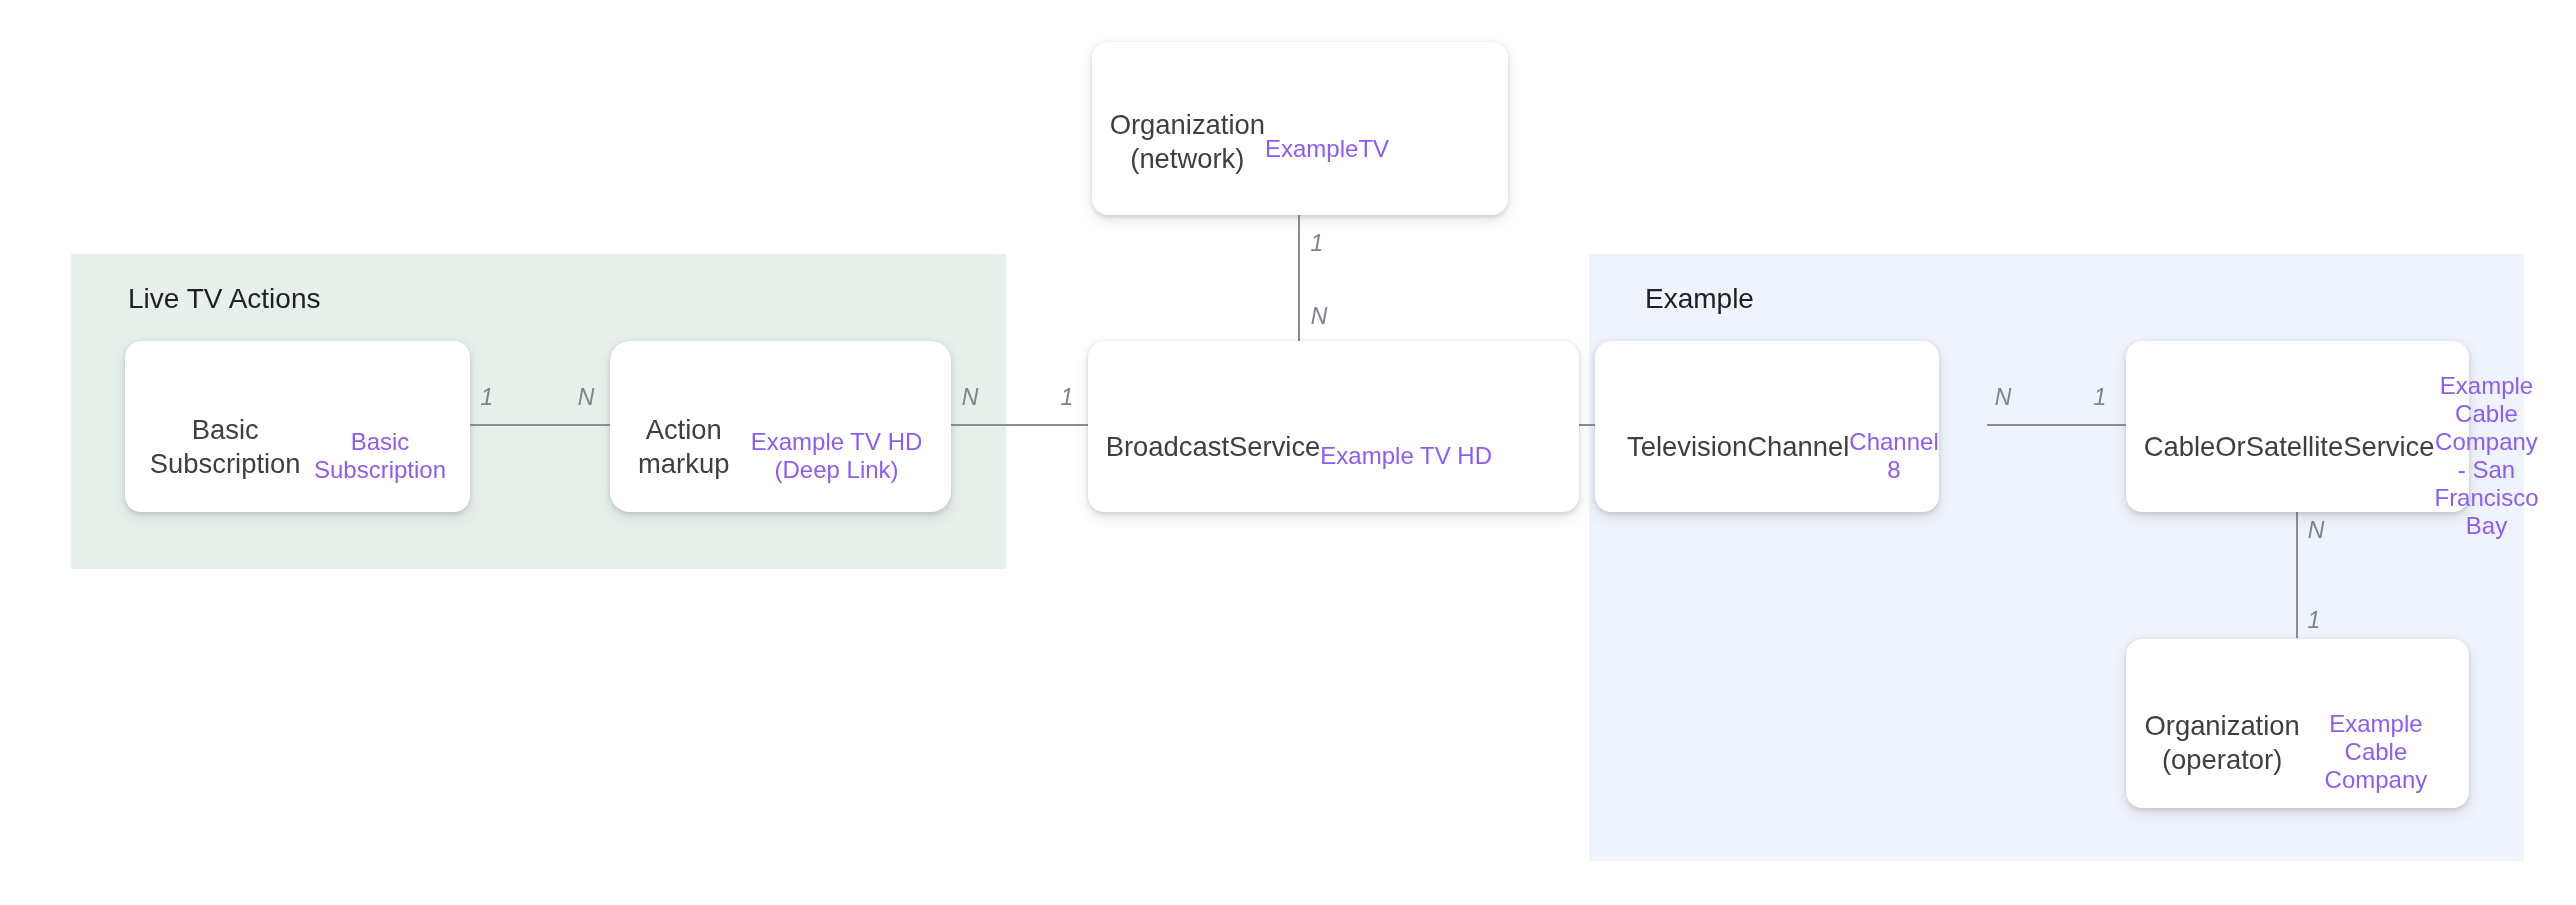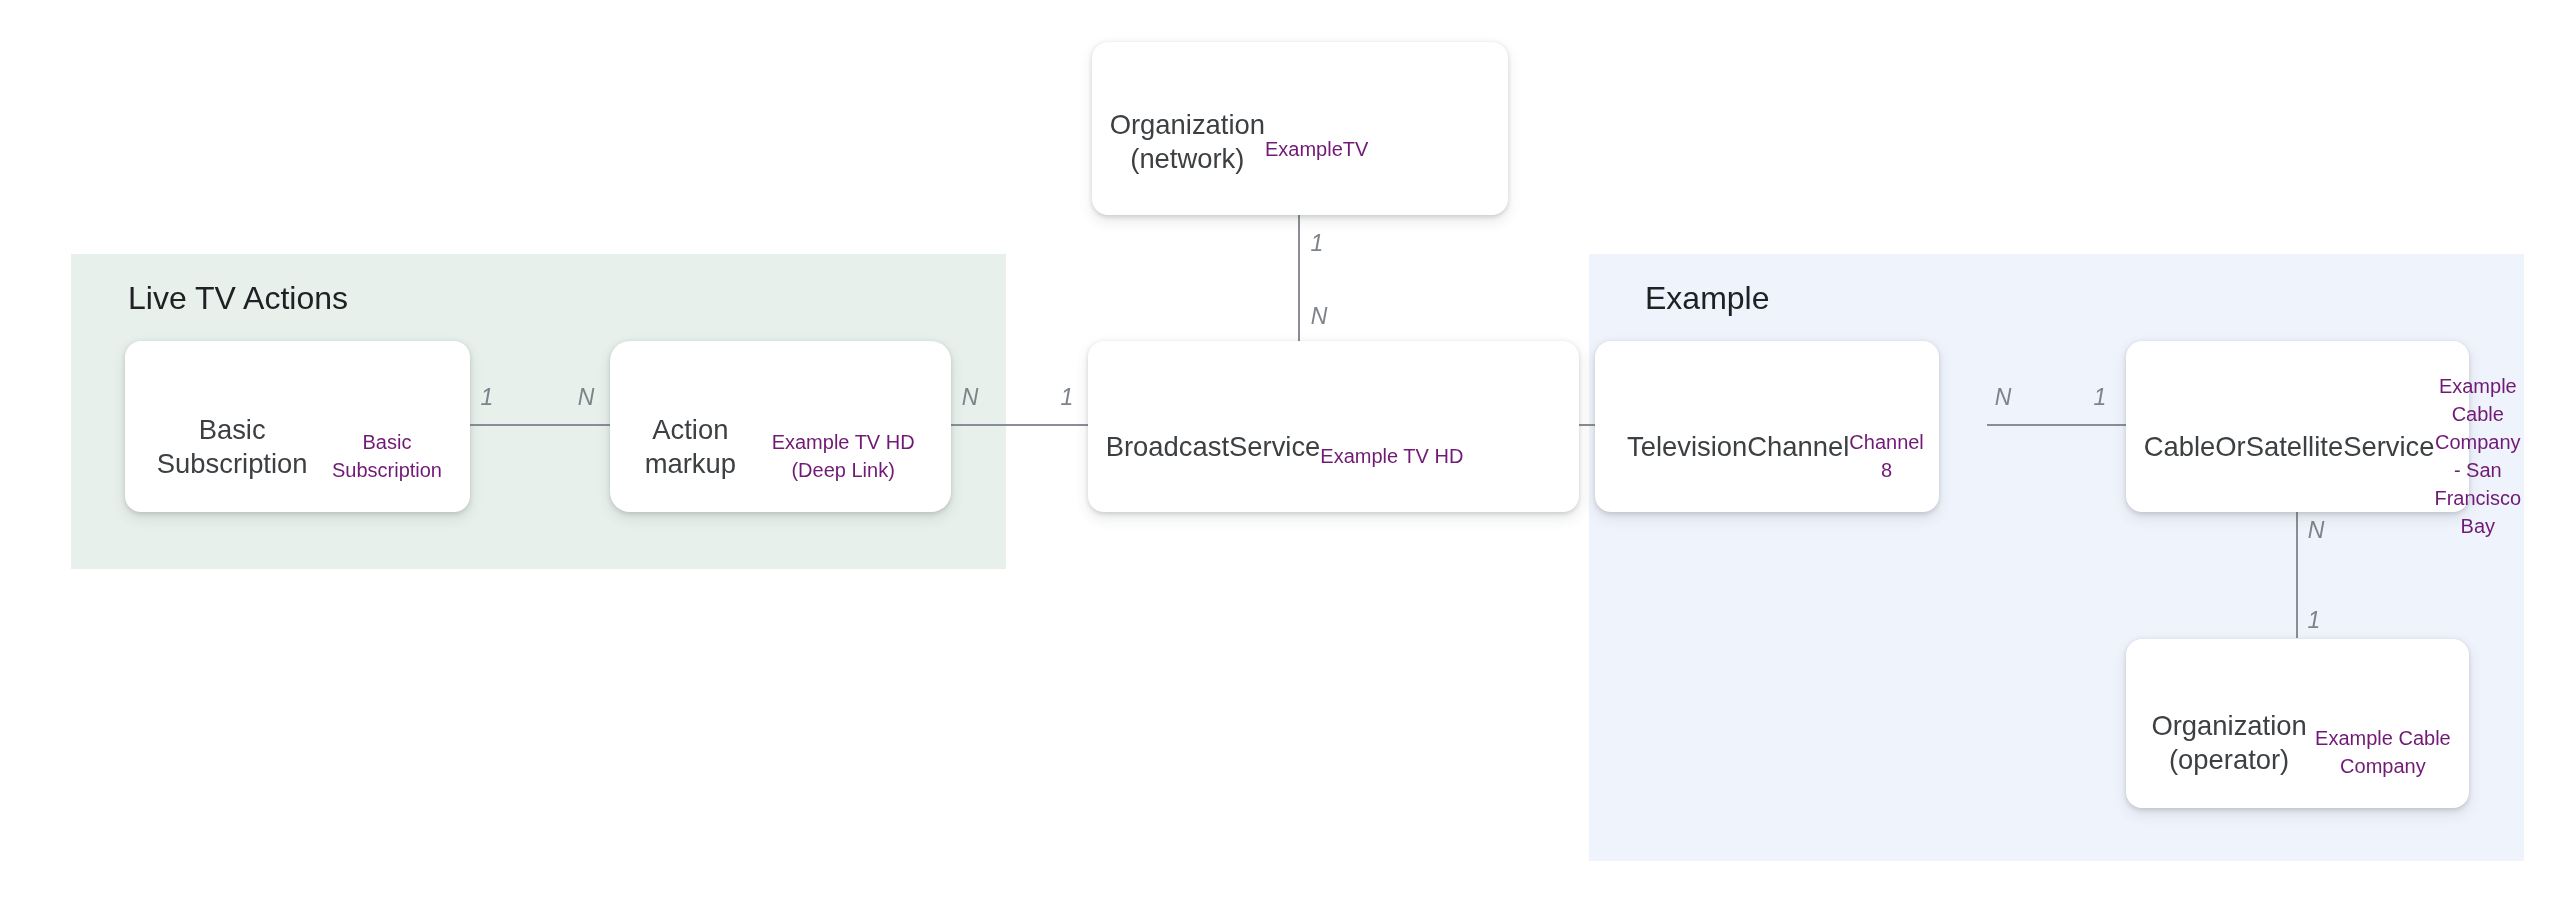--- a/index.html
+++ b/index.html
@@ -9,21 +9,21 @@
     height: 906px;
     background: #ffffff;
     font-family: "Liberation Sans", sans-serif;
     overflow: hidden;
   }
   .group-panel { position: absolute; }
   .group-panel.green { background: #e7f0eb; }
   .group-panel.blue  { background: #eff3fc; }
   .group-title {
     position: absolute;
-    font-size: 32px;
+    font-size: 28px;
     line-height: 39px;
     color: #202124;
     font-weight: 400;
     white-space: nowrap;
   }
   .node {
     position: absolute;
     background: #ffffff;
     border-radius: 16px;
     box-shadow: 0 1.8px 4.4px rgba(60,64,67,0.18), 0 5.3px 14px rgba(60,64,67,0.12);
@@ -34,23 +34,23 @@
     box-sizing: border-box;
     padding: 40px 17.7px 0 17.7px;
   }
   .node-title {
     font-size: 27.4px;
     line-height: 34px;
     color: #3c4043;
     white-space: pre-line;
   }
   .node-subtitle {
-    font-size: 20px;
+    font-size: 24px;
     line-height: 28px;
-    color: #701a75;
+    color: #8b5cf6;
     margin-top: 18.6px;
     max-width: 310px;
   }
   
   #node-org-network        { left: 1092px; top: 42px;  width: 416px; height: 173px; padding-top: 26.5px; }
   #node-org-network .node-subtitle { margin-top: 14px; }
   #node-media-subscription { left: 125px;  top: 341px; width: 345px; height: 171px; }
   #node-action-markup      { left: 610px;  top: 341px; width: 341px; height: 171px; border-radius: 20px; }
   #node-broadcast-service  { left: 1088px; top: 341px; width: 491px; height: 171px; }
   #node-television-channel { left: 1595px; top: 341px; width: 344px; height: 171px; padding-left: 32px; }

